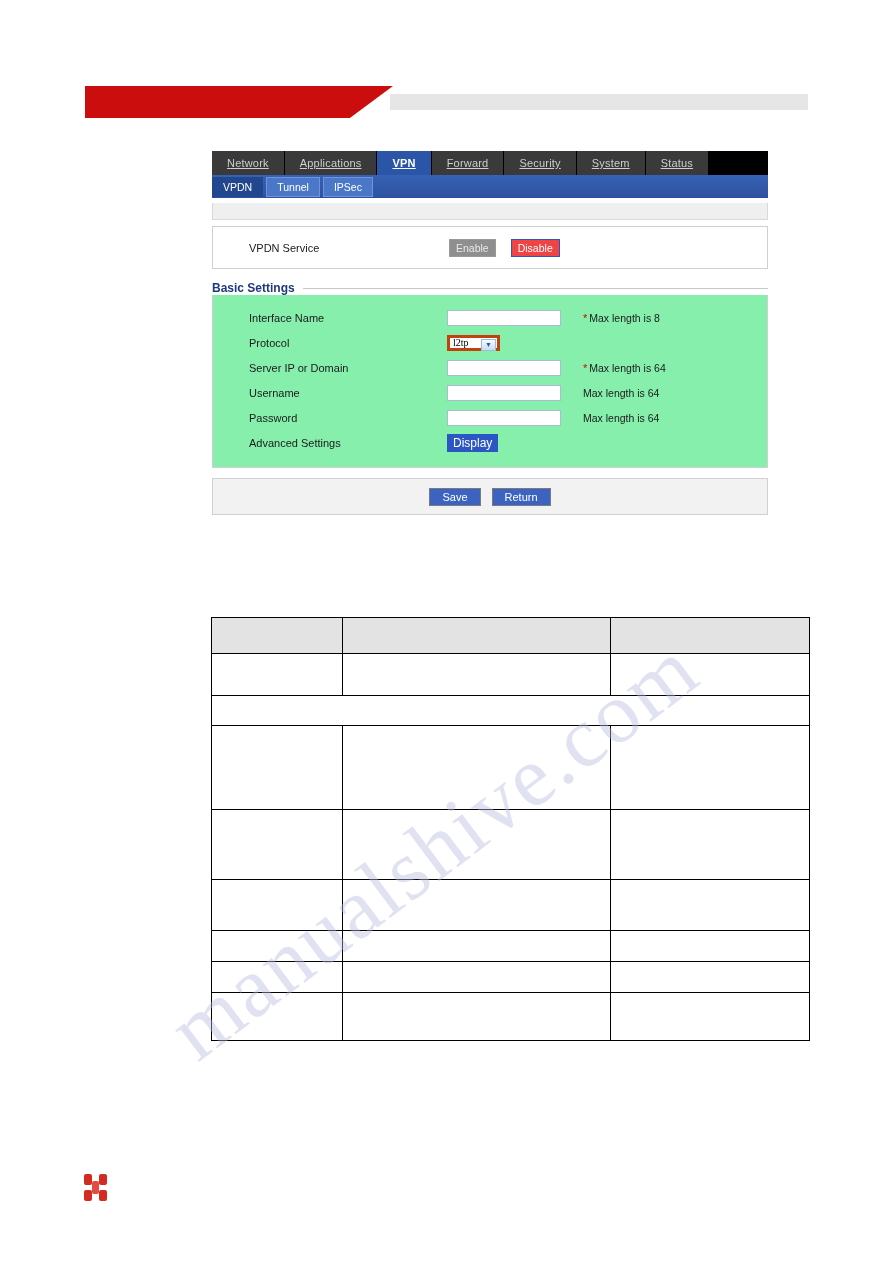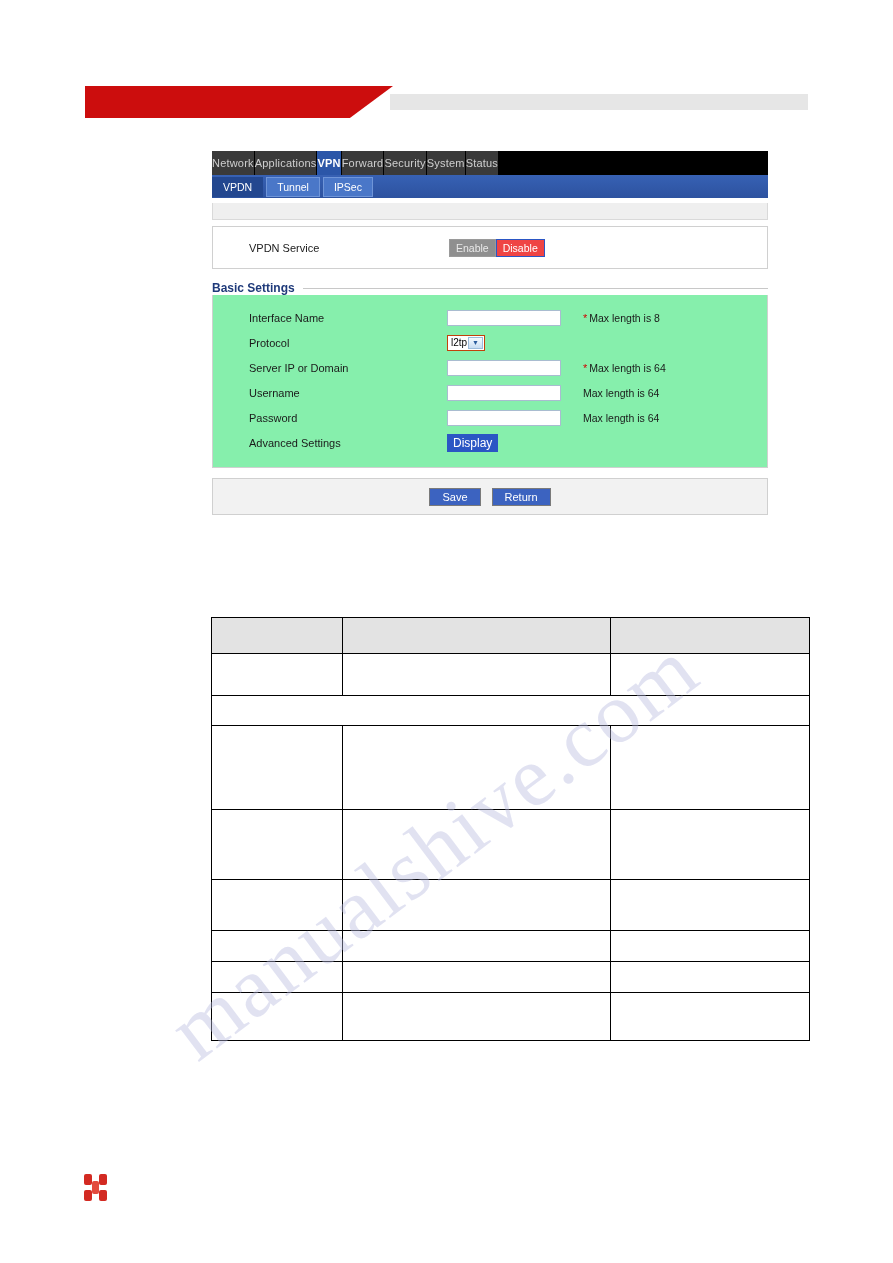--- a/index.html
+++ b/index.html
@@ -32,25 +32,26 @@
   }
 
   
   .nav-bar {
     height:24px; background:#000000; display:flex; align-items:stretch;
   }
   .nav-tab {
     background:#3a3a3a;
     color:#cfcfcf;
     font-size:11px;
-    padding:0 0;
+    padding:0 15px;
     display:flex; align-items:center;
     border-right:1px solid #000;
     letter-spacing:.2px;
     font-family:"Liberation Sans", sans-serif;
+    text-decoration:underline;
   }
   .nav-tab.active {
     background:#2b56a8; color:#ffffff; font-weight:bold;
   }
   .nav-filler { flex:1; background:#000; }
 
   
   .subnav-bar {
     height:23px;
     background: linear-gradient(to bottom,#3761b4 0%, #2d529f 100%);
@@ -78,21 +79,21 @@
     padding:0;
   }
   .panel-row {
     display:flex; align-items:center;
     height:41px; padding:0 0 0 36px;
   }
   .panel-label {
     font-size:11px; color:#1a1a1a; width:200px;
   }
   .btn-toggle {
-    font-size:10.5px; padding:2px 6px; margin-right:0;
+    font-size:10.5px; padding:2px 6px; margin-right:15px;
     border:1px solid #9a9a9a;
     color:#ffffff;
   }
   .btn-toggle.off { background:#8f8f8f; color:#e9e9e9; }
   .btn-toggle.on  { background:#ef4444; border-color:#2b56c4; }
 
   
   .section-head {
     display:flex; align-items:center; gap:8px;
     margin-top:12px; margin-bottom:0;
@@ -111,27 +112,28 @@
   .form-row {
     display:flex; align-items:center; height:25px; padding-left:36px;
   }
   .form-label { font-size:11px; color:#1a1a1a; width:198px; }
   .form-input {
     width:114px; height:16px;
     border:1px solid #a9bcd0;
     background:#ffffff;
   }
   .form-select {
-    width:38px; height:16px;
-    border:1px solid #c2410c;
+    width:53px; height:16px;
+    border:3px solid #c2410c;
     background:#ffffff;
     display:flex; align-items:center;
     font-size:10px; color:#000;
     padding-left:3px;
     position:relative;
+    font-family:Liberation Serif, serif;
   }
   .select-arrow {
     position:absolute; right:1px; top:1px;
     width:15px; height:12px;
     background:linear-gradient(to bottom,#f6fbff,#c7ddf2);
     border:1px solid #9bbbdb;
     display:flex; align-items:center; justify-content:center;
     font-size:7px; color:#2a5d9e;
   }
   .hint {

